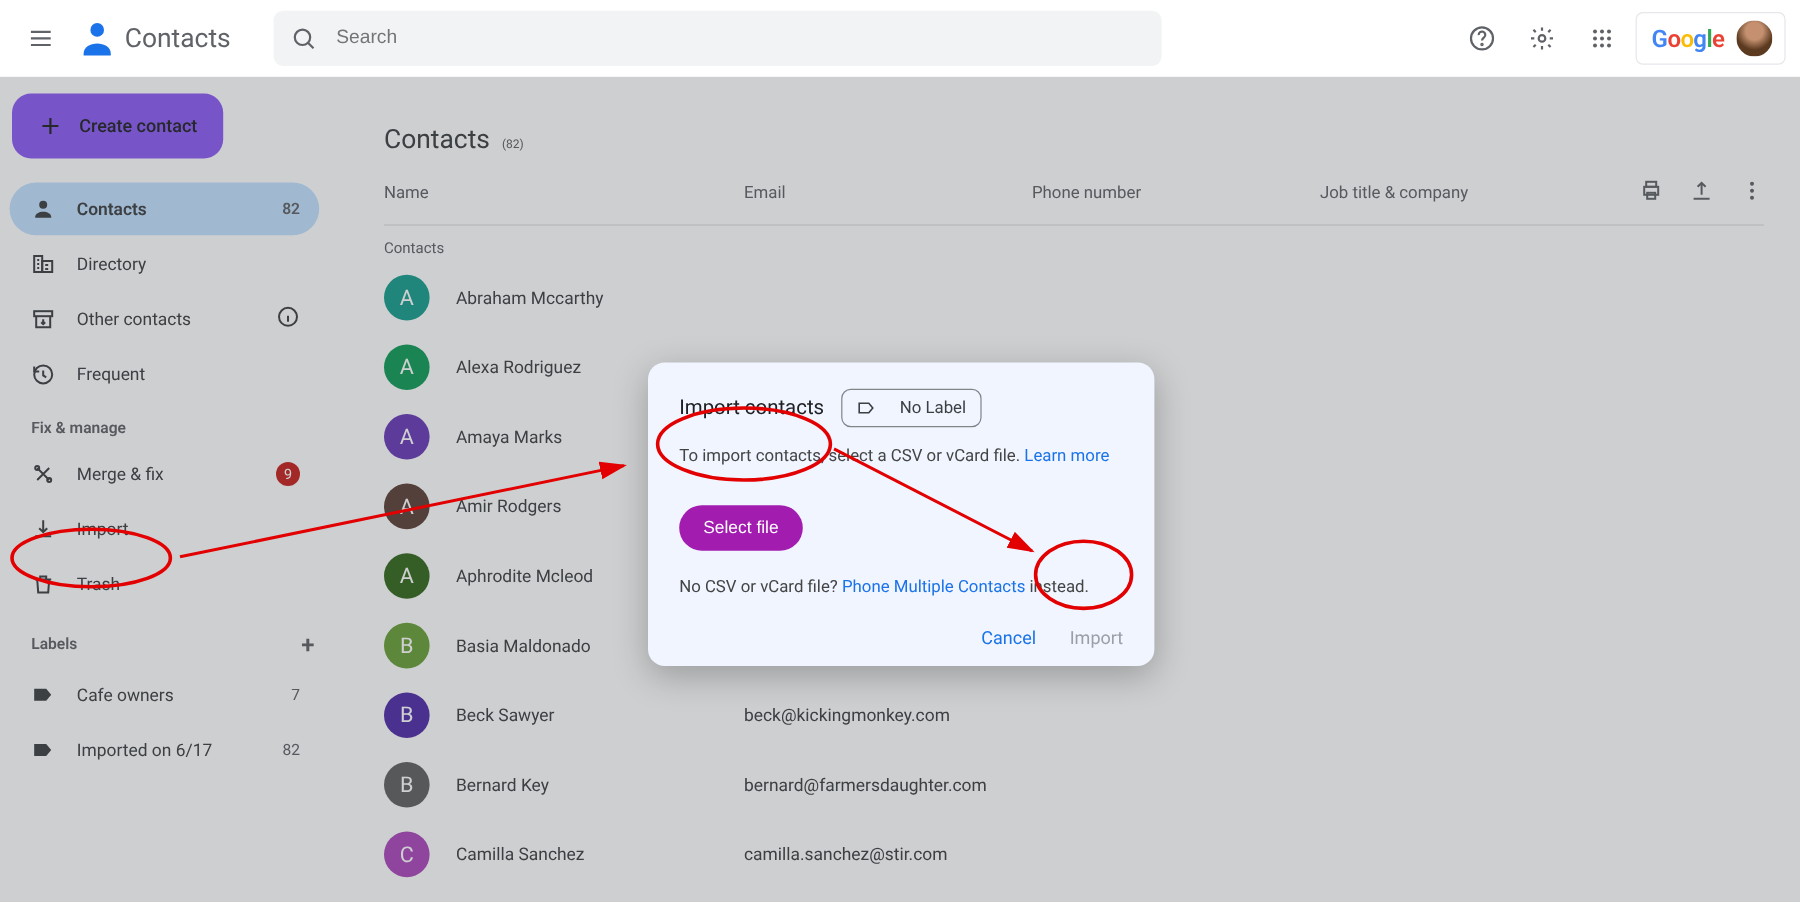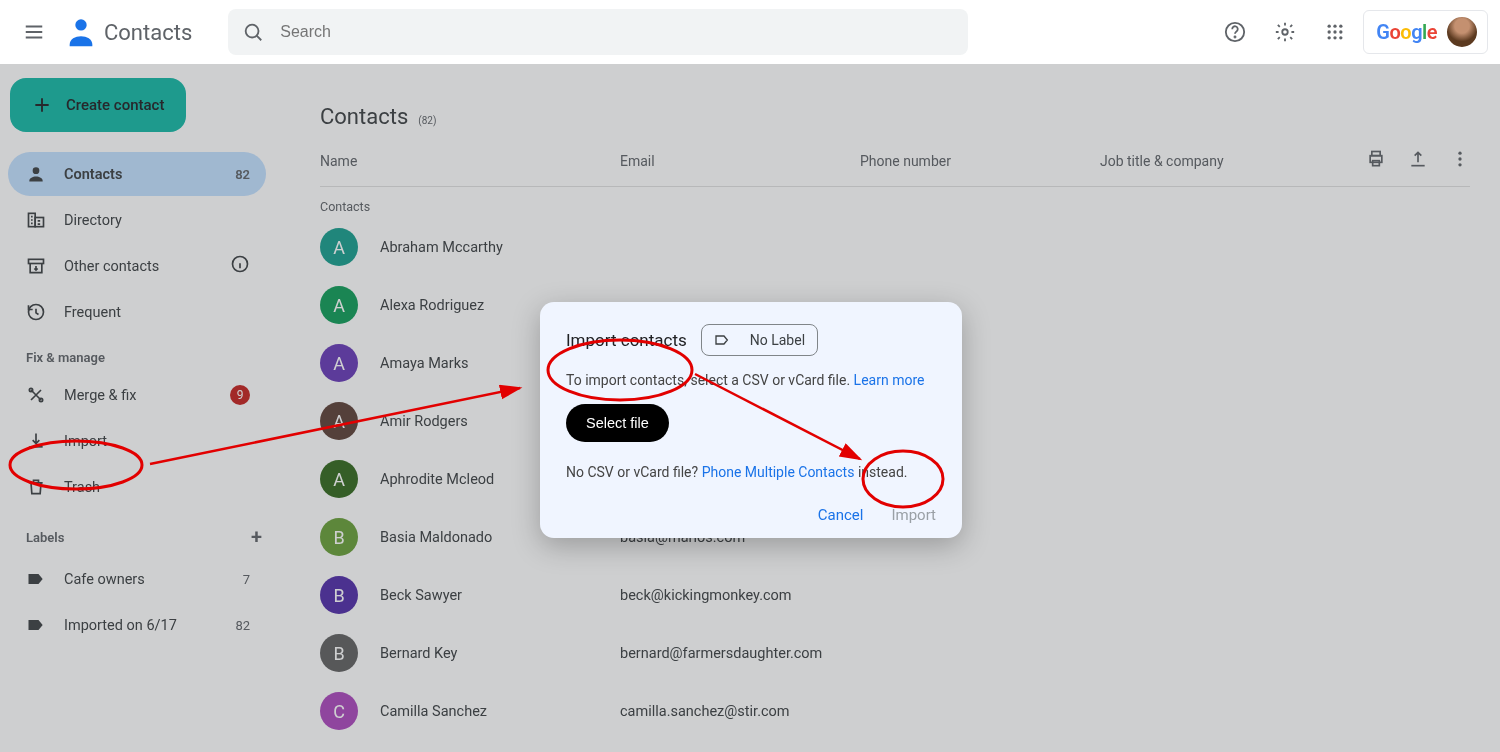--- a/index.html
+++ b/index.html
@@ -98,21 +98,21 @@
     height: calc(100% - 64px);
   }
 
   
   .sidebar {
     width: var(--sidebar-w);
     padding: 8px 8px 0 8px;
   }
   .create-btn {
     margin: 6px 0 20px 2px;
-    background: #14b8a6;
+    background: #8b5cf6;
     color: #202124;
     border-radius: 16px;
     height: 54px;
     display: inline-flex;
     align-items: center;
     gap: 14px;
     padding: 0 22px;
     font-size: 15px;
     font-weight: 500;
     cursor: pointer;
@@ -254,28 +254,29 @@
     color: #3c4043;
     cursor: pointer;
   }
   .dialog p {
     font-size: 14px;
     color: #444;
     margin: 4px 0 16px 0;
   }
   .dialog a { color: var(--g-blue); text-decoration: none; cursor: pointer; }
   .select-file {
-    background: #000000;
+    background: #a21caf;
     color: #fff;
     border: none;
     border-radius: 20px;
     height: 38px;
     padding: 0 20px;
     font-size: 14.5px;
     cursor: pointer;
+    margin-top: 17px;
   }
   .dialog-actions {
     display: flex;
     justify-content: flex-end;
     gap: 28px;
     margin-top: 26px;
     font-size: 15px;
   }
   .dialog-actions .cancel { color: var(--g-blue); cursor: pointer; }
   .dialog-actions .import { color: #9aa0a6; cursor: default; }

